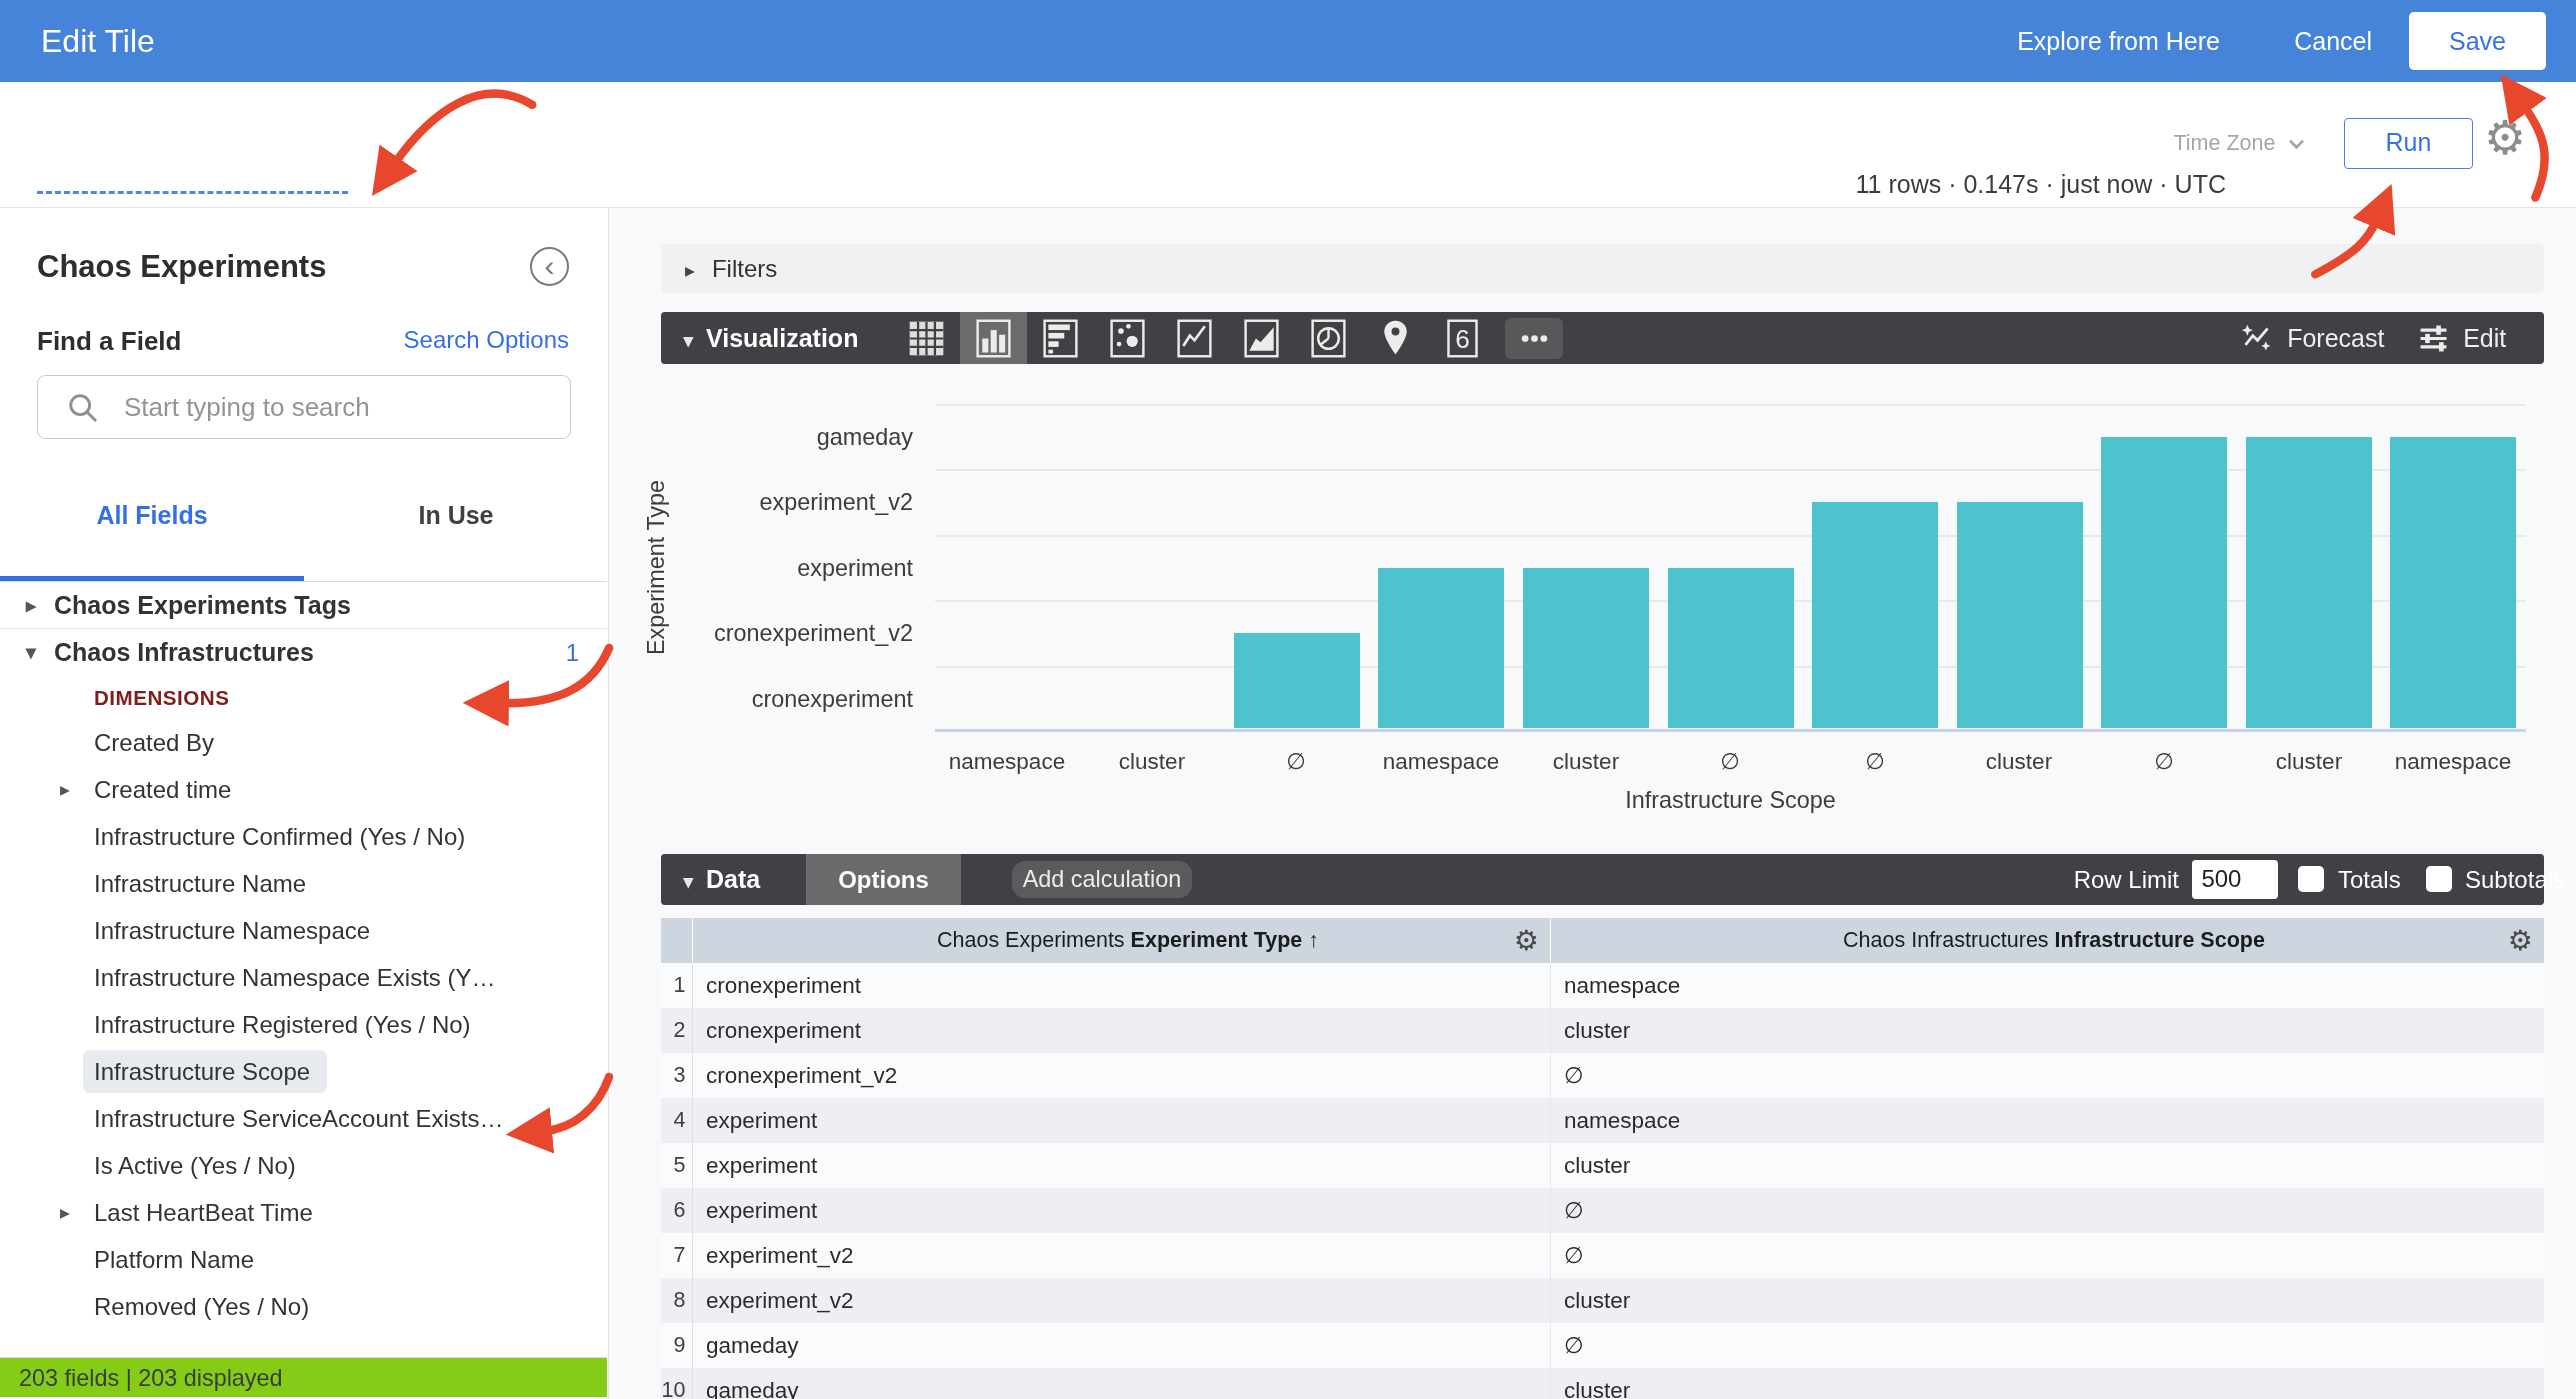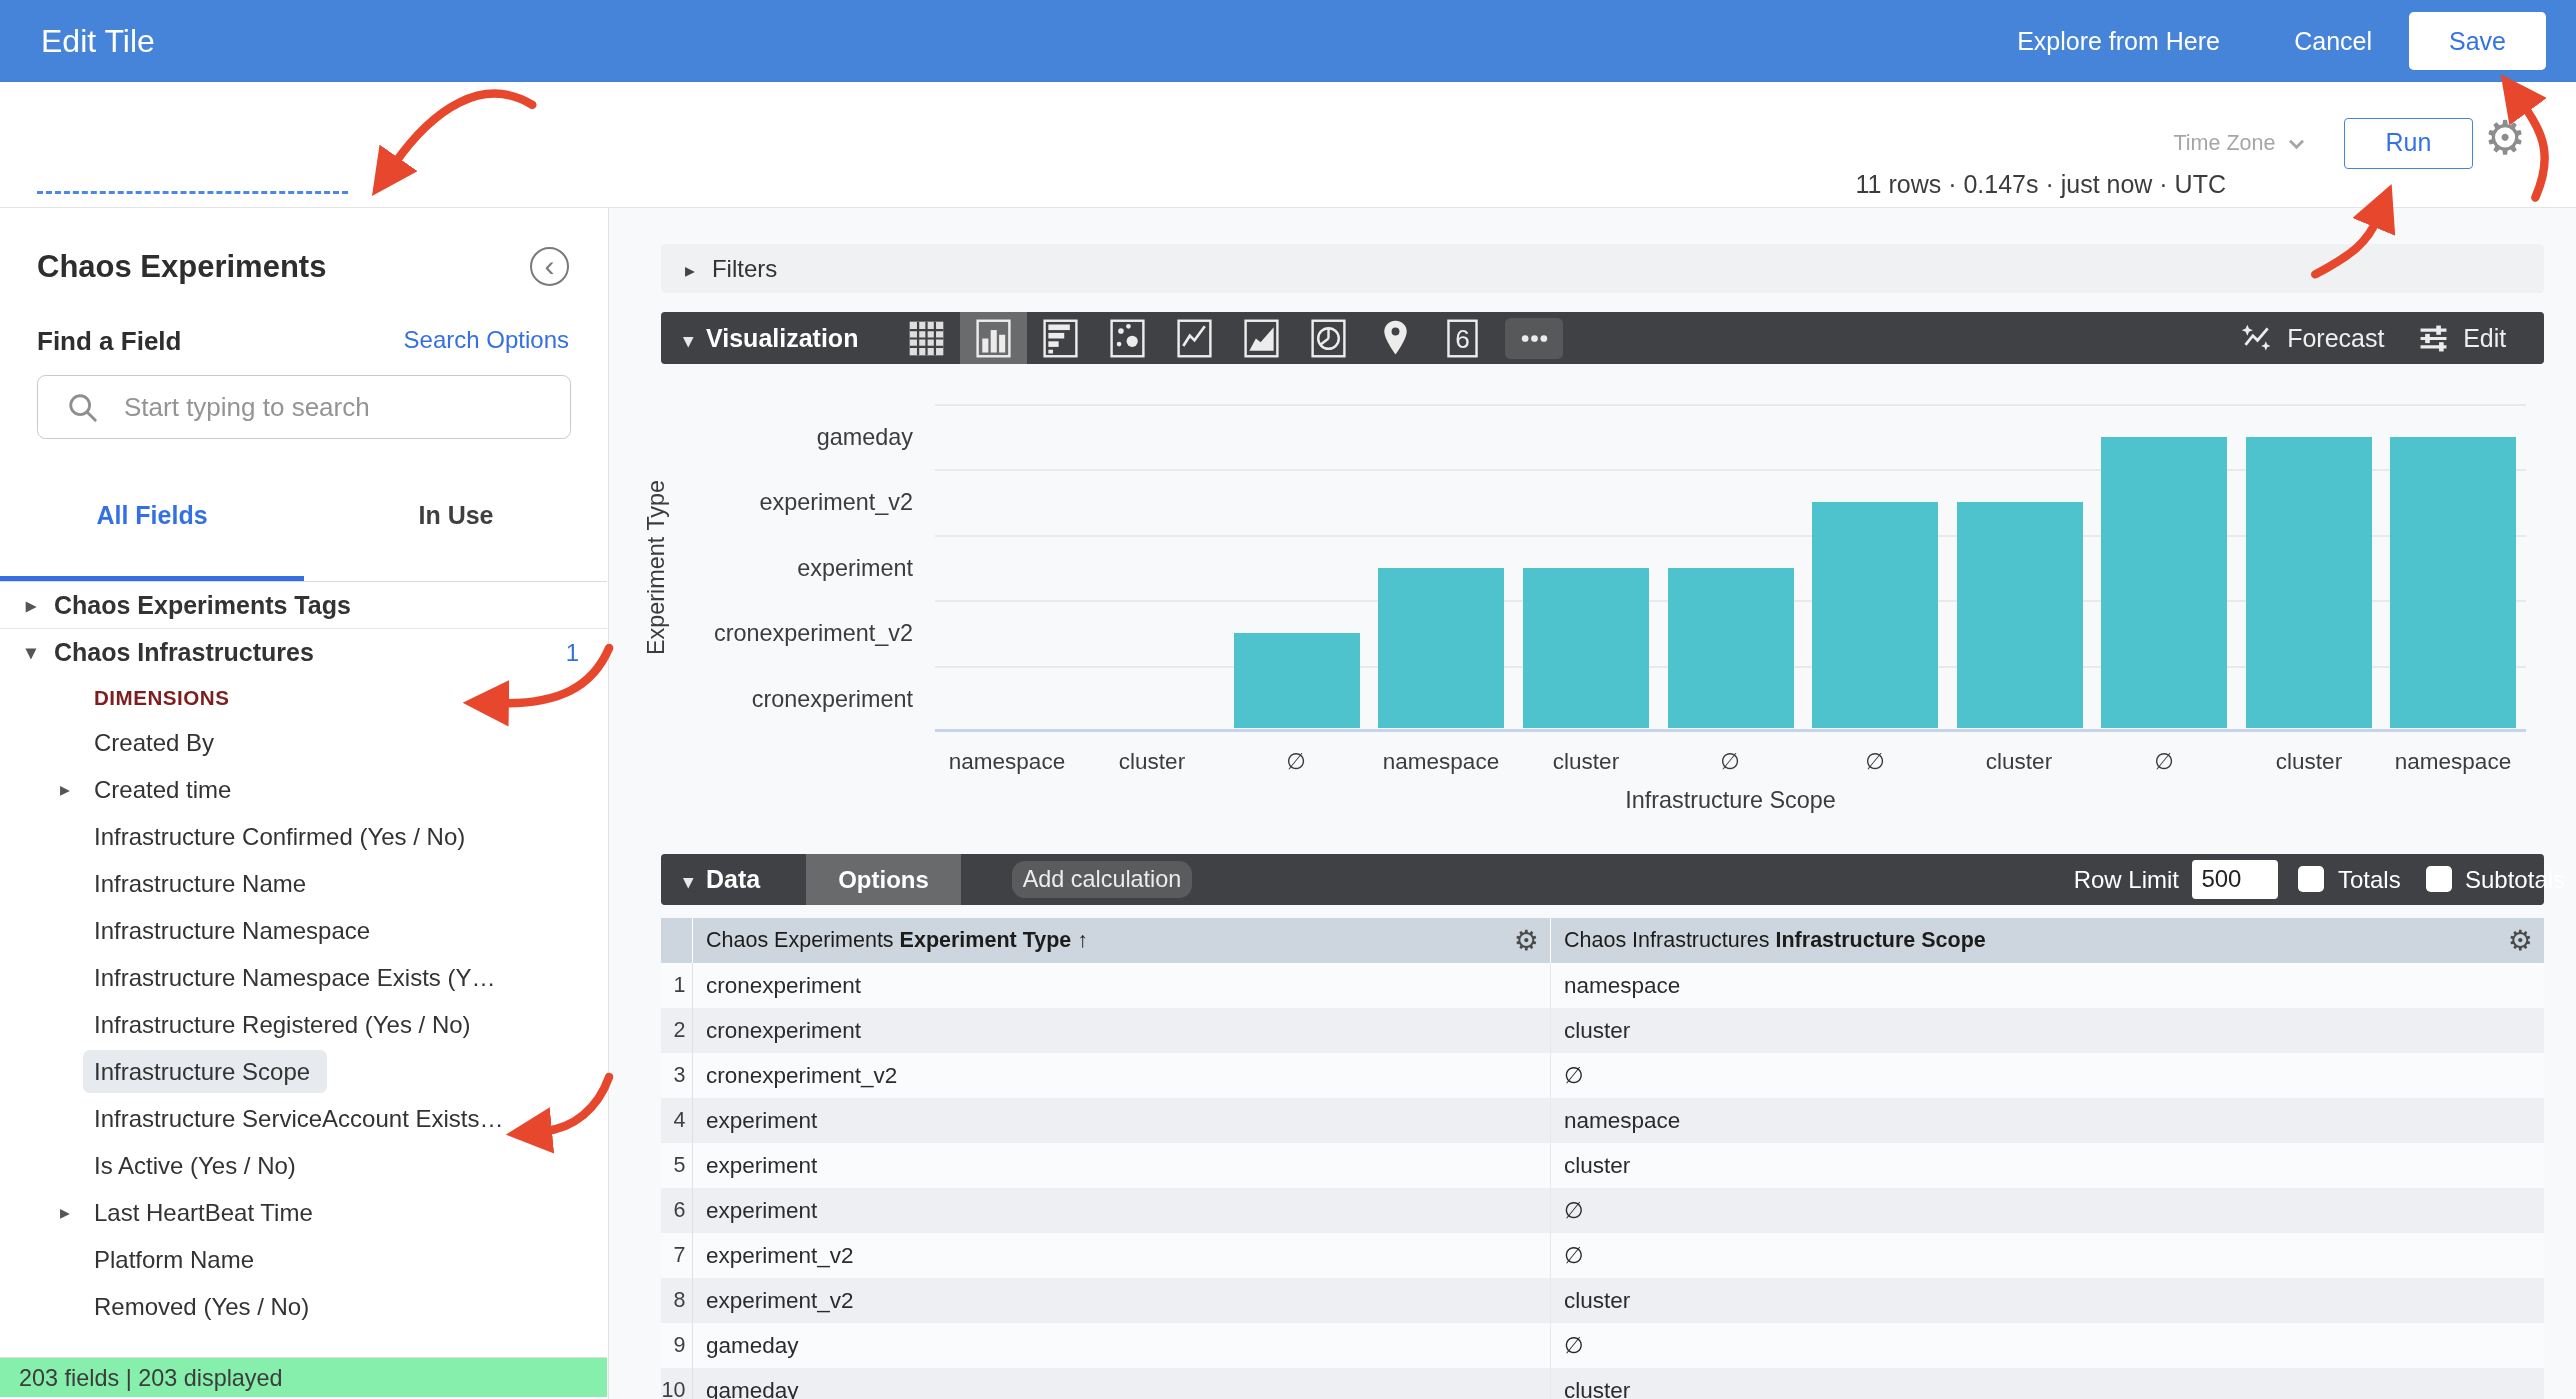--- a/index.html
+++ b/index.html
@@ -49,21 +49,21 @@
   .field-list{position:absolute;left:0;top:373px;width:607px;height:777px;overflow:hidden;border-top:0.9px solid #dadada;}
   .f-row{position:relative;box-sizing:border-box;color:#333;}
   .f-row.group{height:47px;line-height:47px;font-size:25px;font-weight:bold;padding-left:54px;}
   .f-row.section{height:43px;line-height:43px;font-size:20.6px;font-weight:bold;color:#7f1d1d;padding-left:94px;letter-spacing:0.5px;}
   .f-row.field{height:47px;line-height:47px;font-size:24px;padding-left:94px;white-space:nowrap;cursor:pointer;}
   .f-row .caret{position:absolute;left:26px;top:0;font-size:19.7px;color:#555;}
   .f-row.field .caret{left:60px;}
   .f-row .cnt{position:absolute;right:28px;top:0;color:#3470e4;font-size:24px;font-weight:normal;}
   .f-row.divider-after{border-bottom:1.9px solid #e6e6e6;}
   .f-row.selected .lbl{background:#e7eaee;border-radius:6.6px;padding:8.4px 17px 8.4px 11.2px;margin-left:-11.2px;}
-  .side-footer{position:absolute;left:0;top:1149px;width:607px;height:40px;background:#86efac;border-top:1.9px solid #dddddd;
+  .side-footer{position:absolute;left:0;top:1149px;width:607px;height:40px;background:#84cc16;border-top:1.9px solid #dddddd;
                font-size:23.4px;color:#3c3c3c;line-height:40px;padding-left:19px;box-sizing:border-box;}
 
   
   .main{position:absolute;left:609px;top:208px;width:1967px;height:1192px;overflow:hidden;}
   .filters-bar{position:absolute;left:52px;top:36px;width:1883px;height:49px;background:#f0f1f2;border-radius:4.7px;
                font-size:24px;color:#333;line-height:49px;cursor:pointer;}
   .filters-bar .caret{margin:0 17px 0 24px;font-size:19.7px;color:#444;}
   .darkbar{position:absolute;left:52px;width:1883px;background:#404144;border-radius:3.7px;color:#fff;}
   .vizbar{top:104px;height:52px;}
   .databar{top:646px;height:51px;}
@@ -101,21 +101,21 @@
   .cb-totals{left:1637px;}
   .cb-subtotals{left:1765px;}
   .cb-label{position:absolute;top:0;line-height:51px;font-size:24px;color:#fff;}
   .lbl-totals{left:1677px;}
   .lbl-subtotals{left:1804px;}
 
   
   .rtable{position:absolute;left:52px;top:710px;width:1883px;}
   .thead{display:flex;height:45px;background:#cdd6de;}
   .th-gutter{width:32px;border-right:1.9px solid #fff;box-sizing:border-box;}
-  .th{position:relative;line-height:45px;padding-left:13px;font-size:21.5px;color:#1c1c1c;box-sizing:border-box;white-space:nowrap;}
+  .th{position:relative;line-height:45px;padding-left:13px;font-size:21.5px;color:#1c1c1c;box-sizing:border-box;white-space:nowrap;text-align:center;}
   .th-1{width:858px;border-right:1.9px solid #fff;}
   .th-2{flex:1;}
   .th b{font-weight:bold;}
   .th .gear{position:absolute;right:11.2px;top:0;line-height:45px;font-size:28px;color:#4a4a4a;cursor:pointer;}
   .trow{display:flex;height:45px;background:#fafbfc;}
   .trow.alt{background:#edeff2;}
   .td-num{width:32px;text-align:right;padding-right:6.6px;line-height:45px;font-size:21.5px;color:#3f3f3f;
           border-right:0.9px solid #dfe2e5;box-sizing:border-box;}
   .td{line-height:45px;padding-left:13px;font-size:22.5px;color:#2b2b2b;box-sizing:border-box;white-space:nowrap;}
   .td-1{width:858px;border-right:0.9px solid #e6e9ec;}

